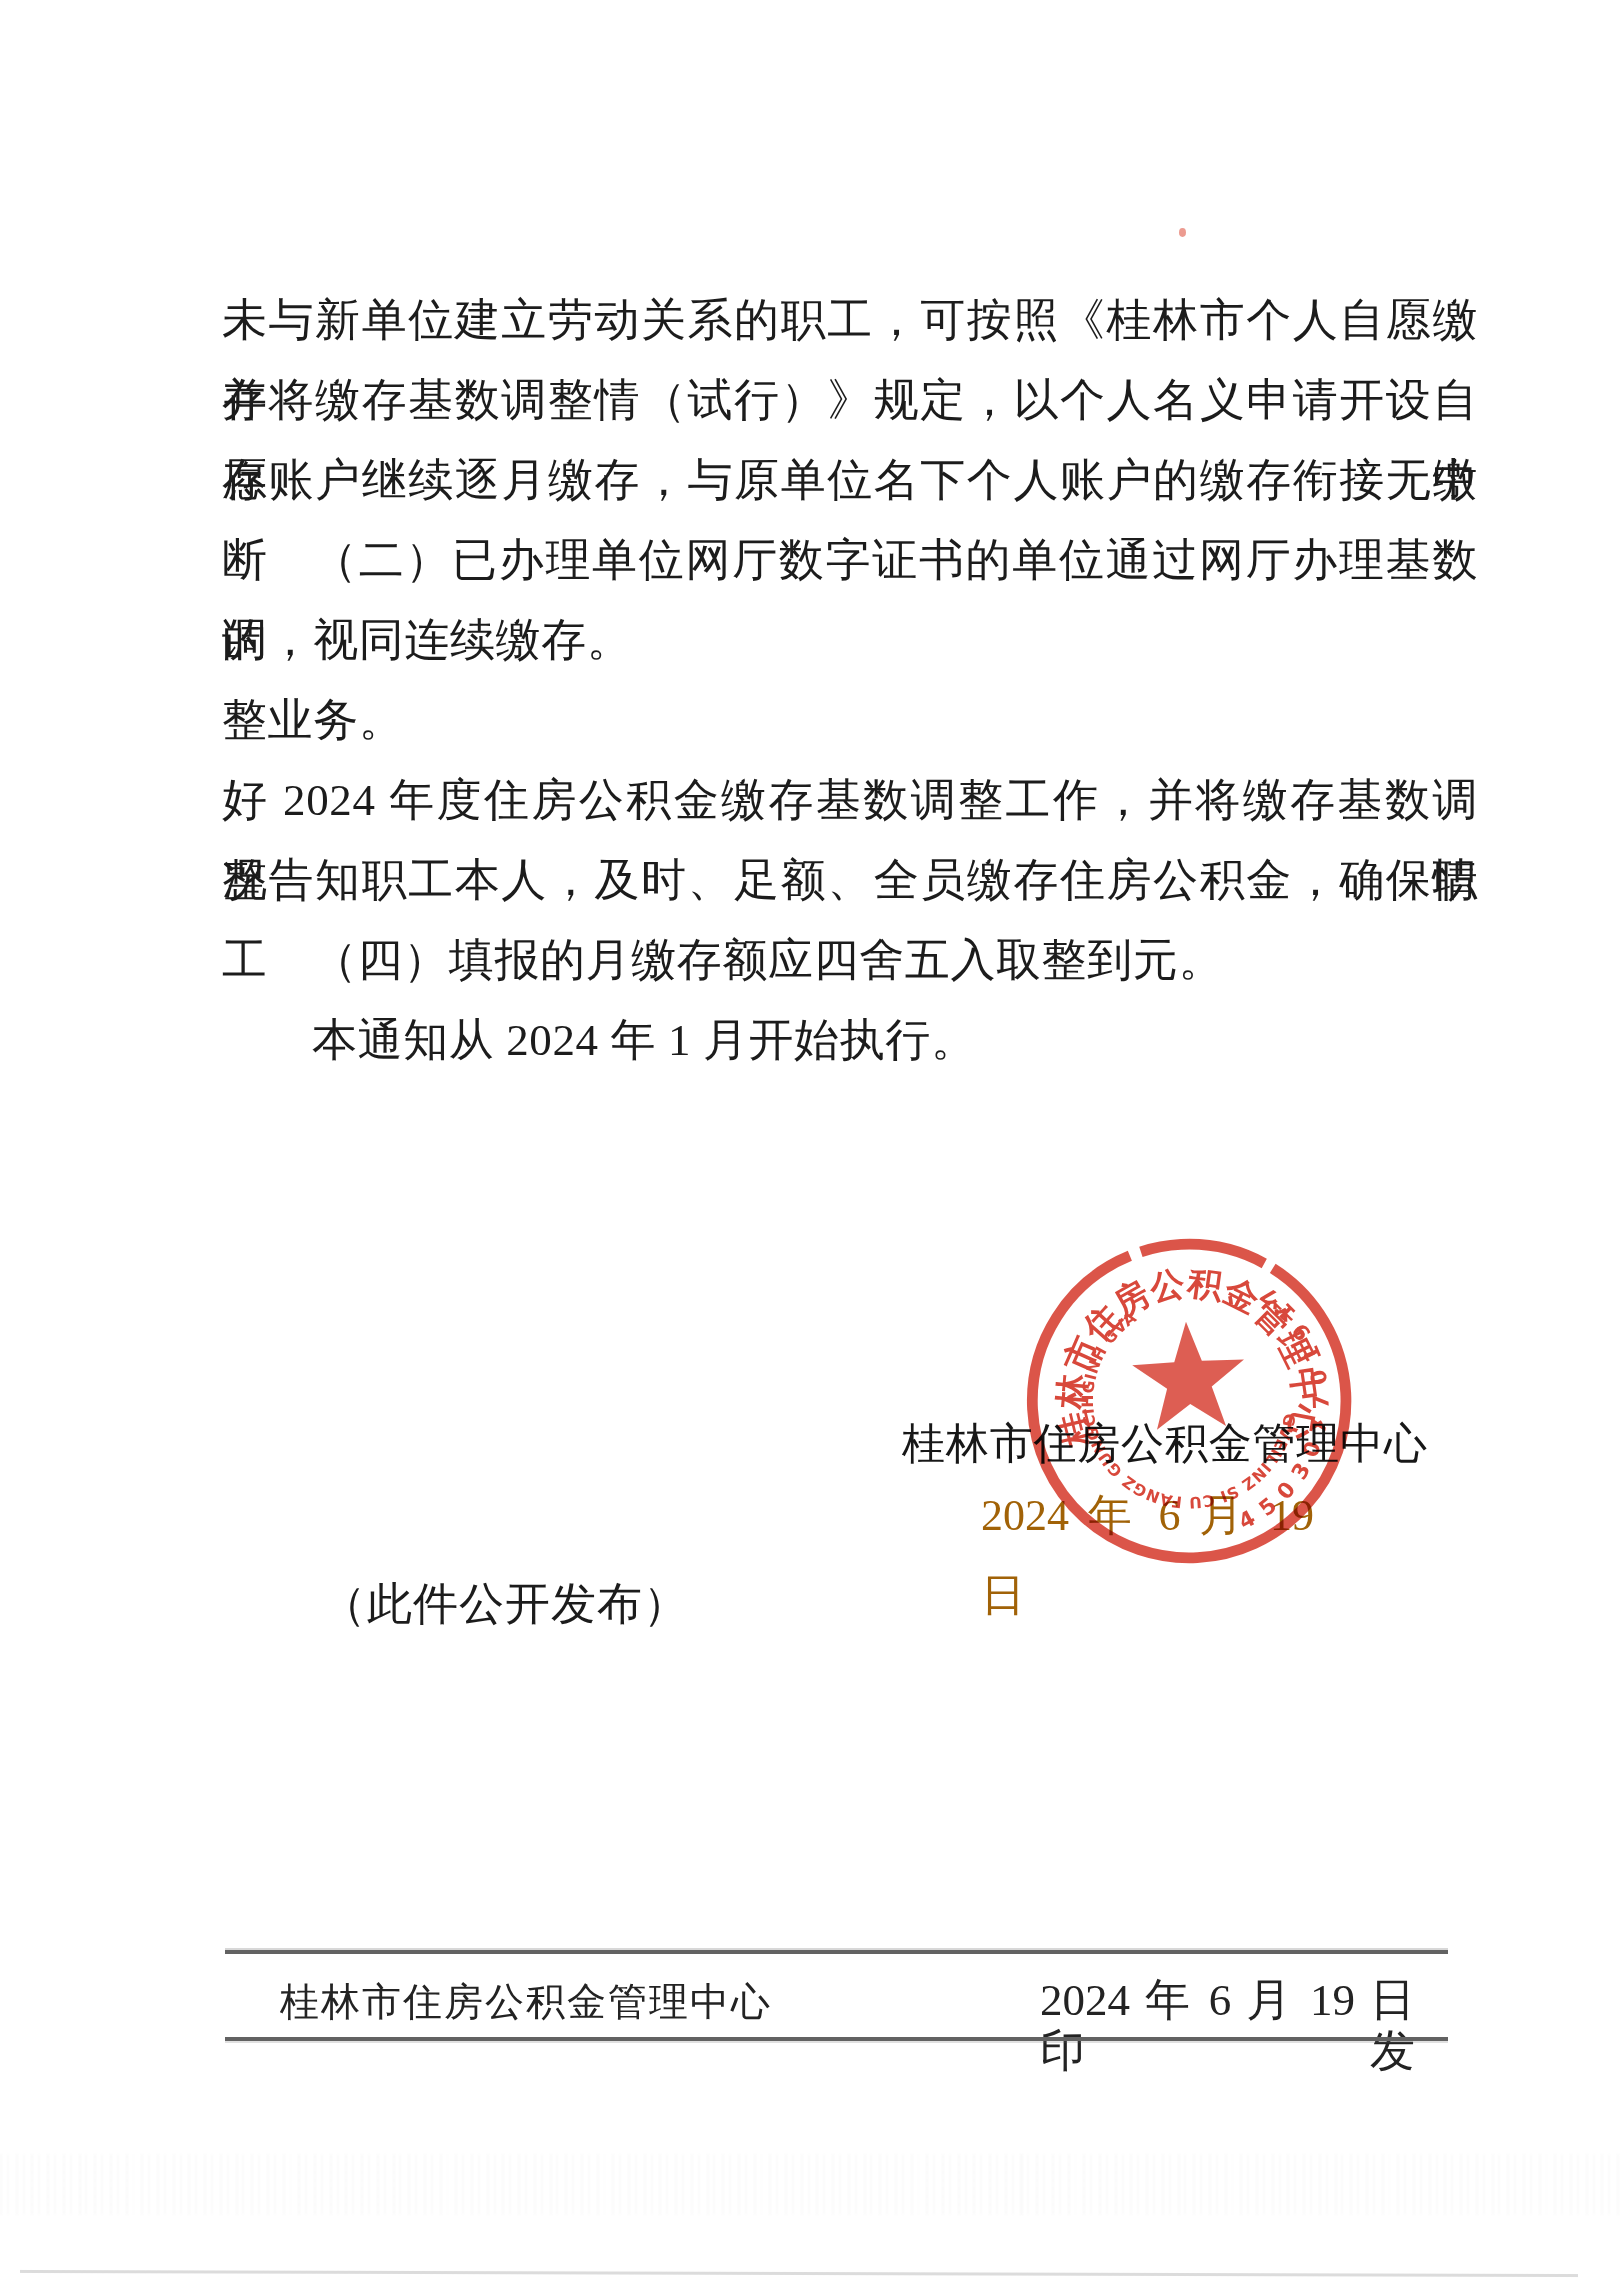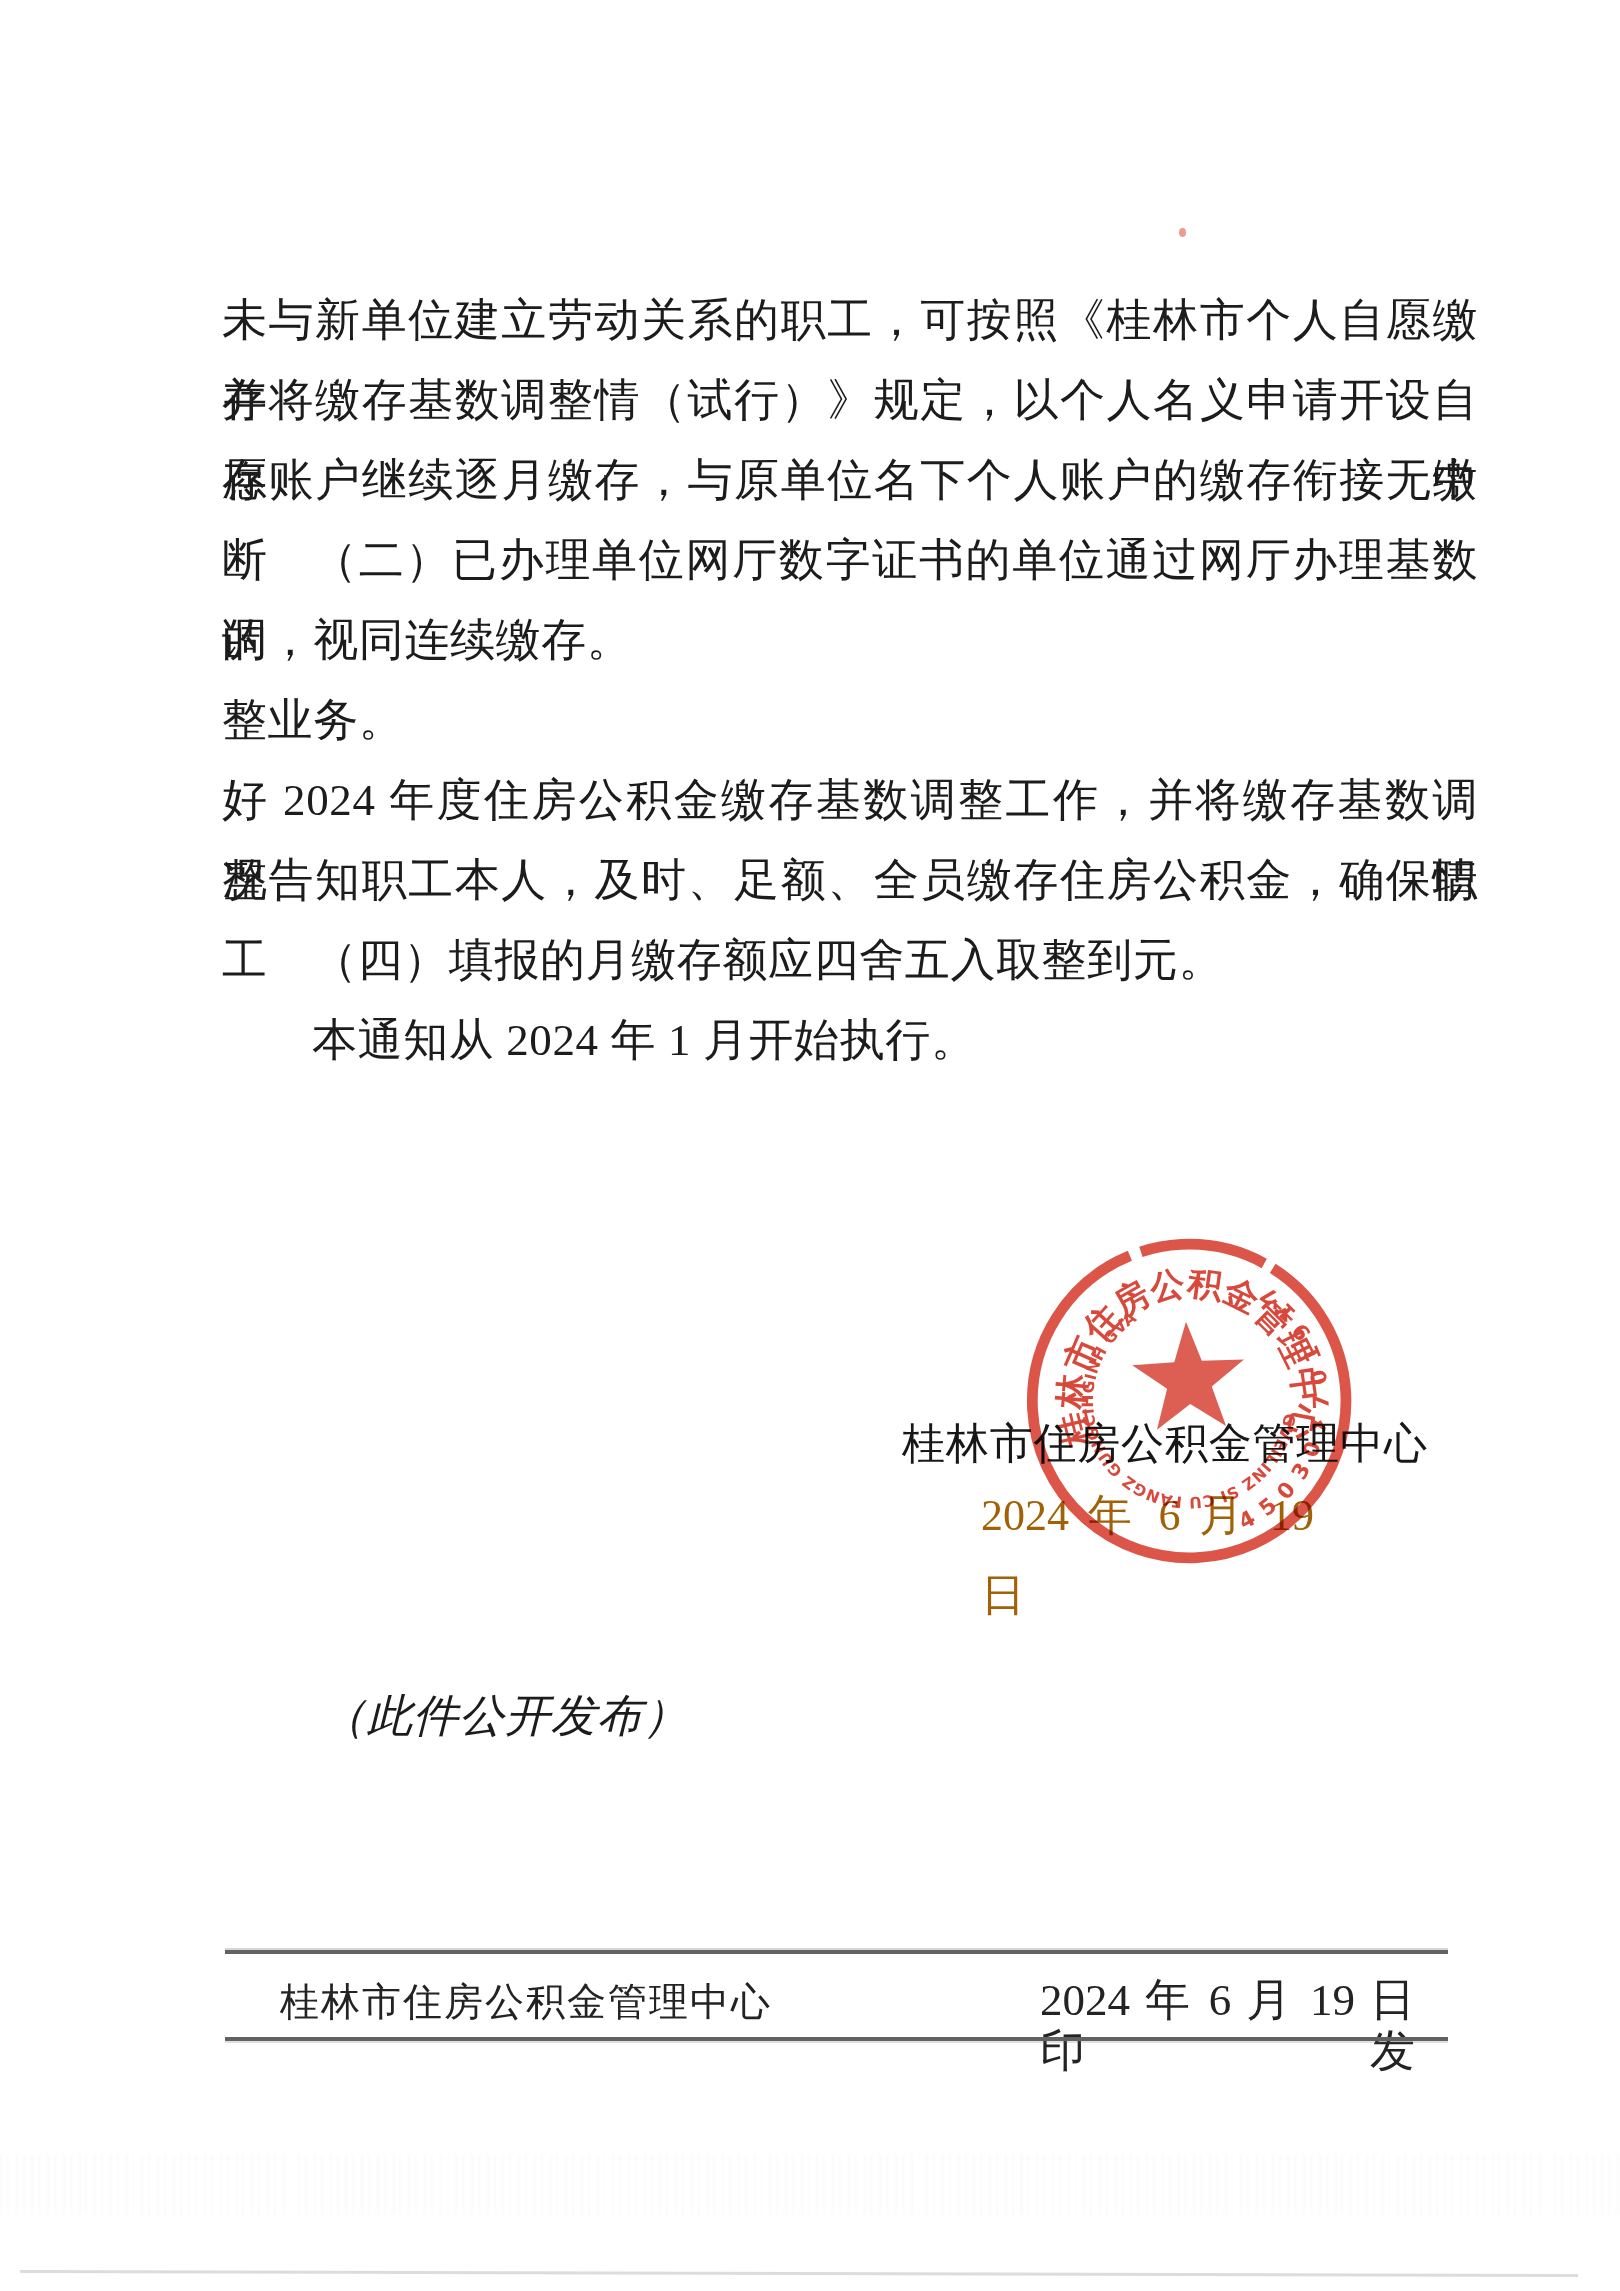--- a/index.html
+++ b/index.html
@@ -24,22 +24,22 @@
   
   .sig-org{
     position:absolute;left:902px;top:1404px;width:525px;height:80px;line-height:80px;
     font-size:43px;color:#171717;text-align:justify;text-align-last:justify;white-space:normal;
   }
   .sig-date{
     position:absolute;left:981px;top:1476px;width:333px;height:80px;line-height:80px;
     font-size:44px;color:#a16207;text-align:justify;text-align-last:justify;
   }
   .publish-note{
-    position:absolute;left:321px;top:1676px;height:80px;line-height:80px;
-    font-size:45px;color:#1c1c1c;letter-spacing:1px;font-style:italic;
+    position:absolute;left:321px;top:1564px;height:80px;line-height:80px;
+    font-size:45px;color:#1c1c1c;letter-spacing:1px;
   }
 
   
   .seal{
     position:absolute;left:1000px;top:1206px;width:392px;height:392px;
     mix-blend-mode:multiply;opacity:0.92;filter:blur(0.4px);
   }
 
   
   .footer-rule{position:absolute;left:225px;width:1223px;height:3.9px;background:#626262;}

